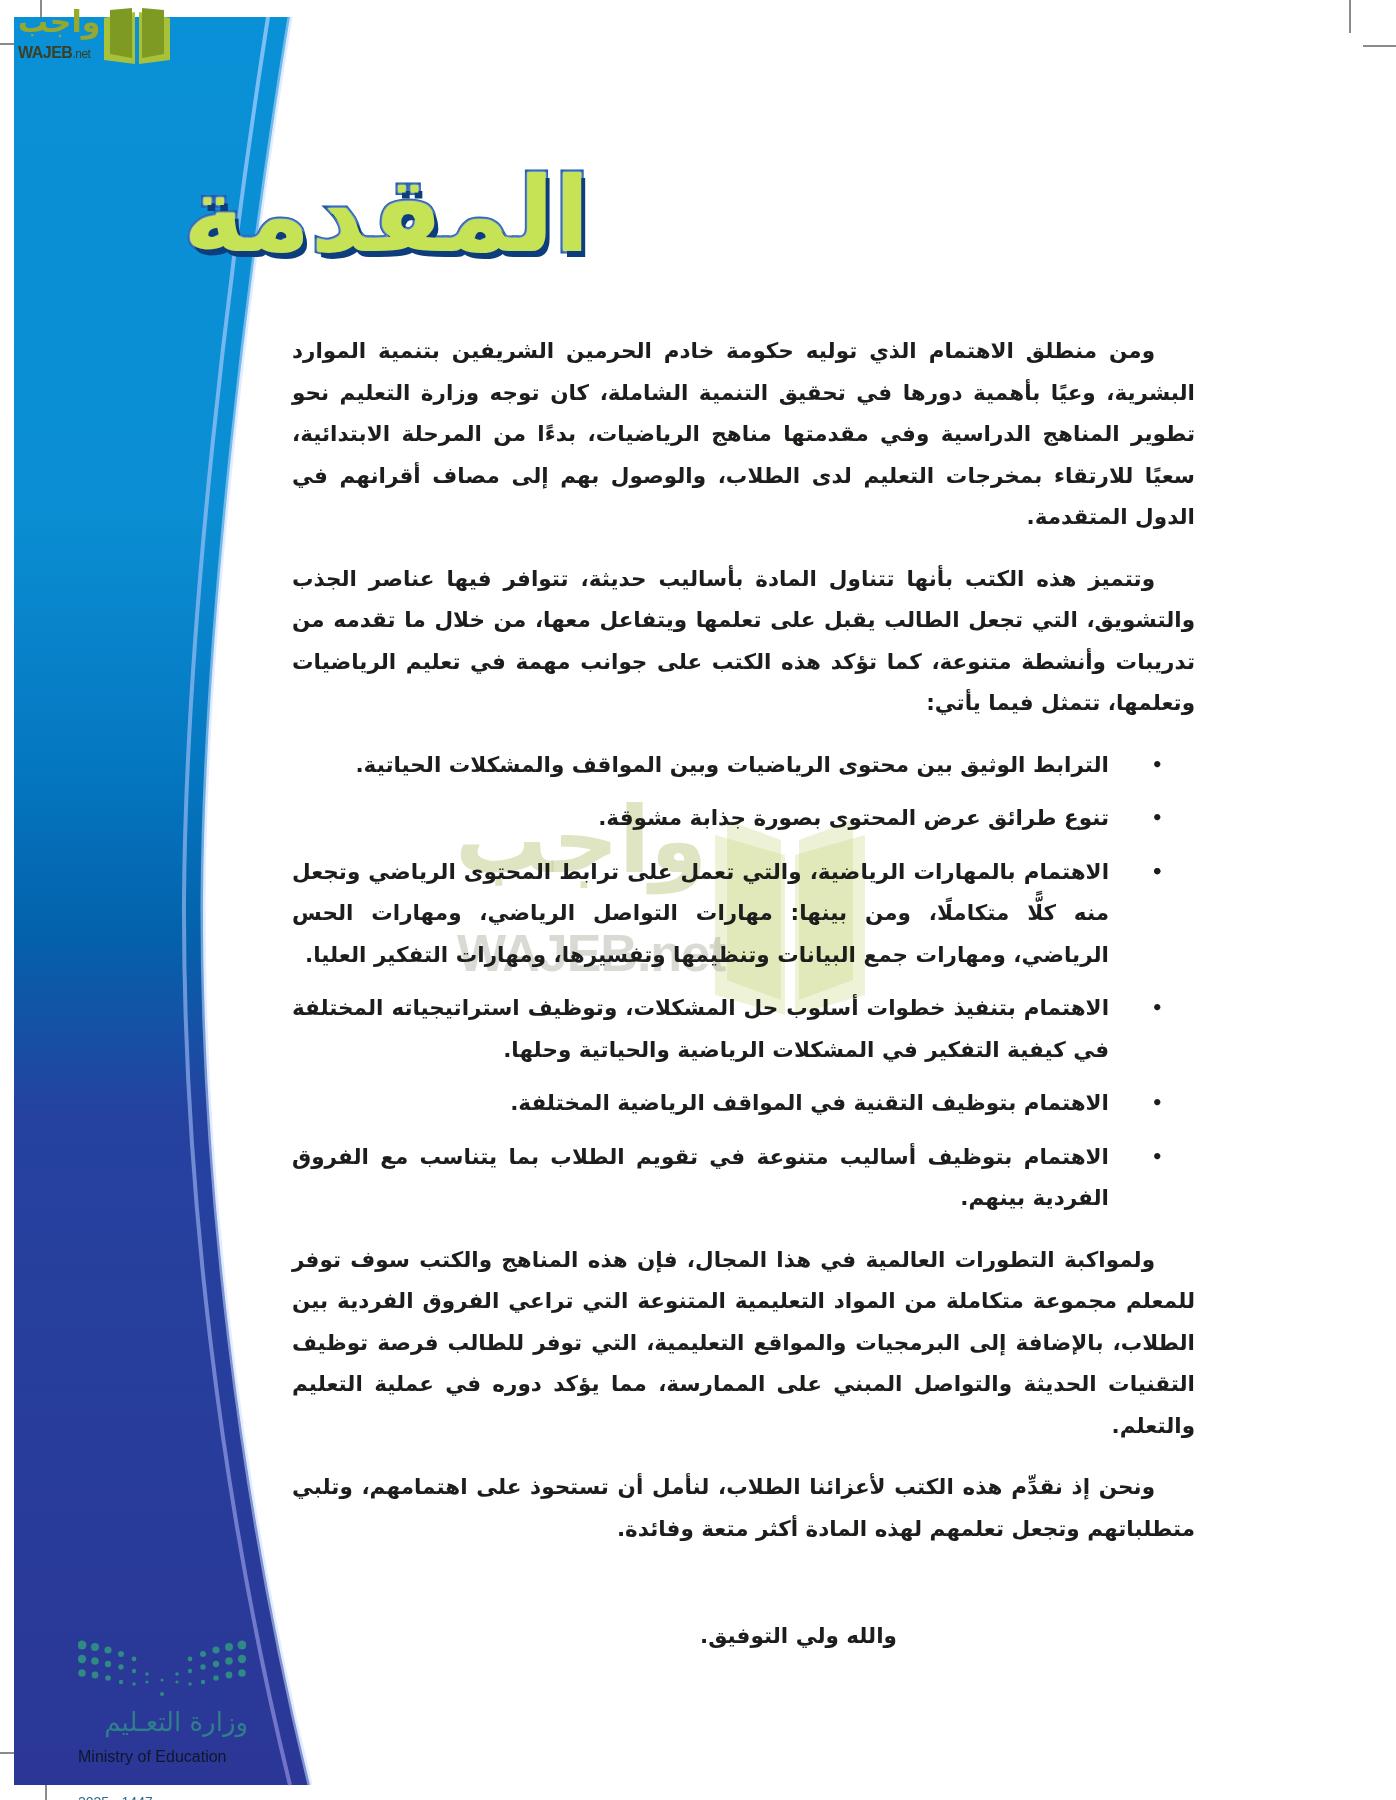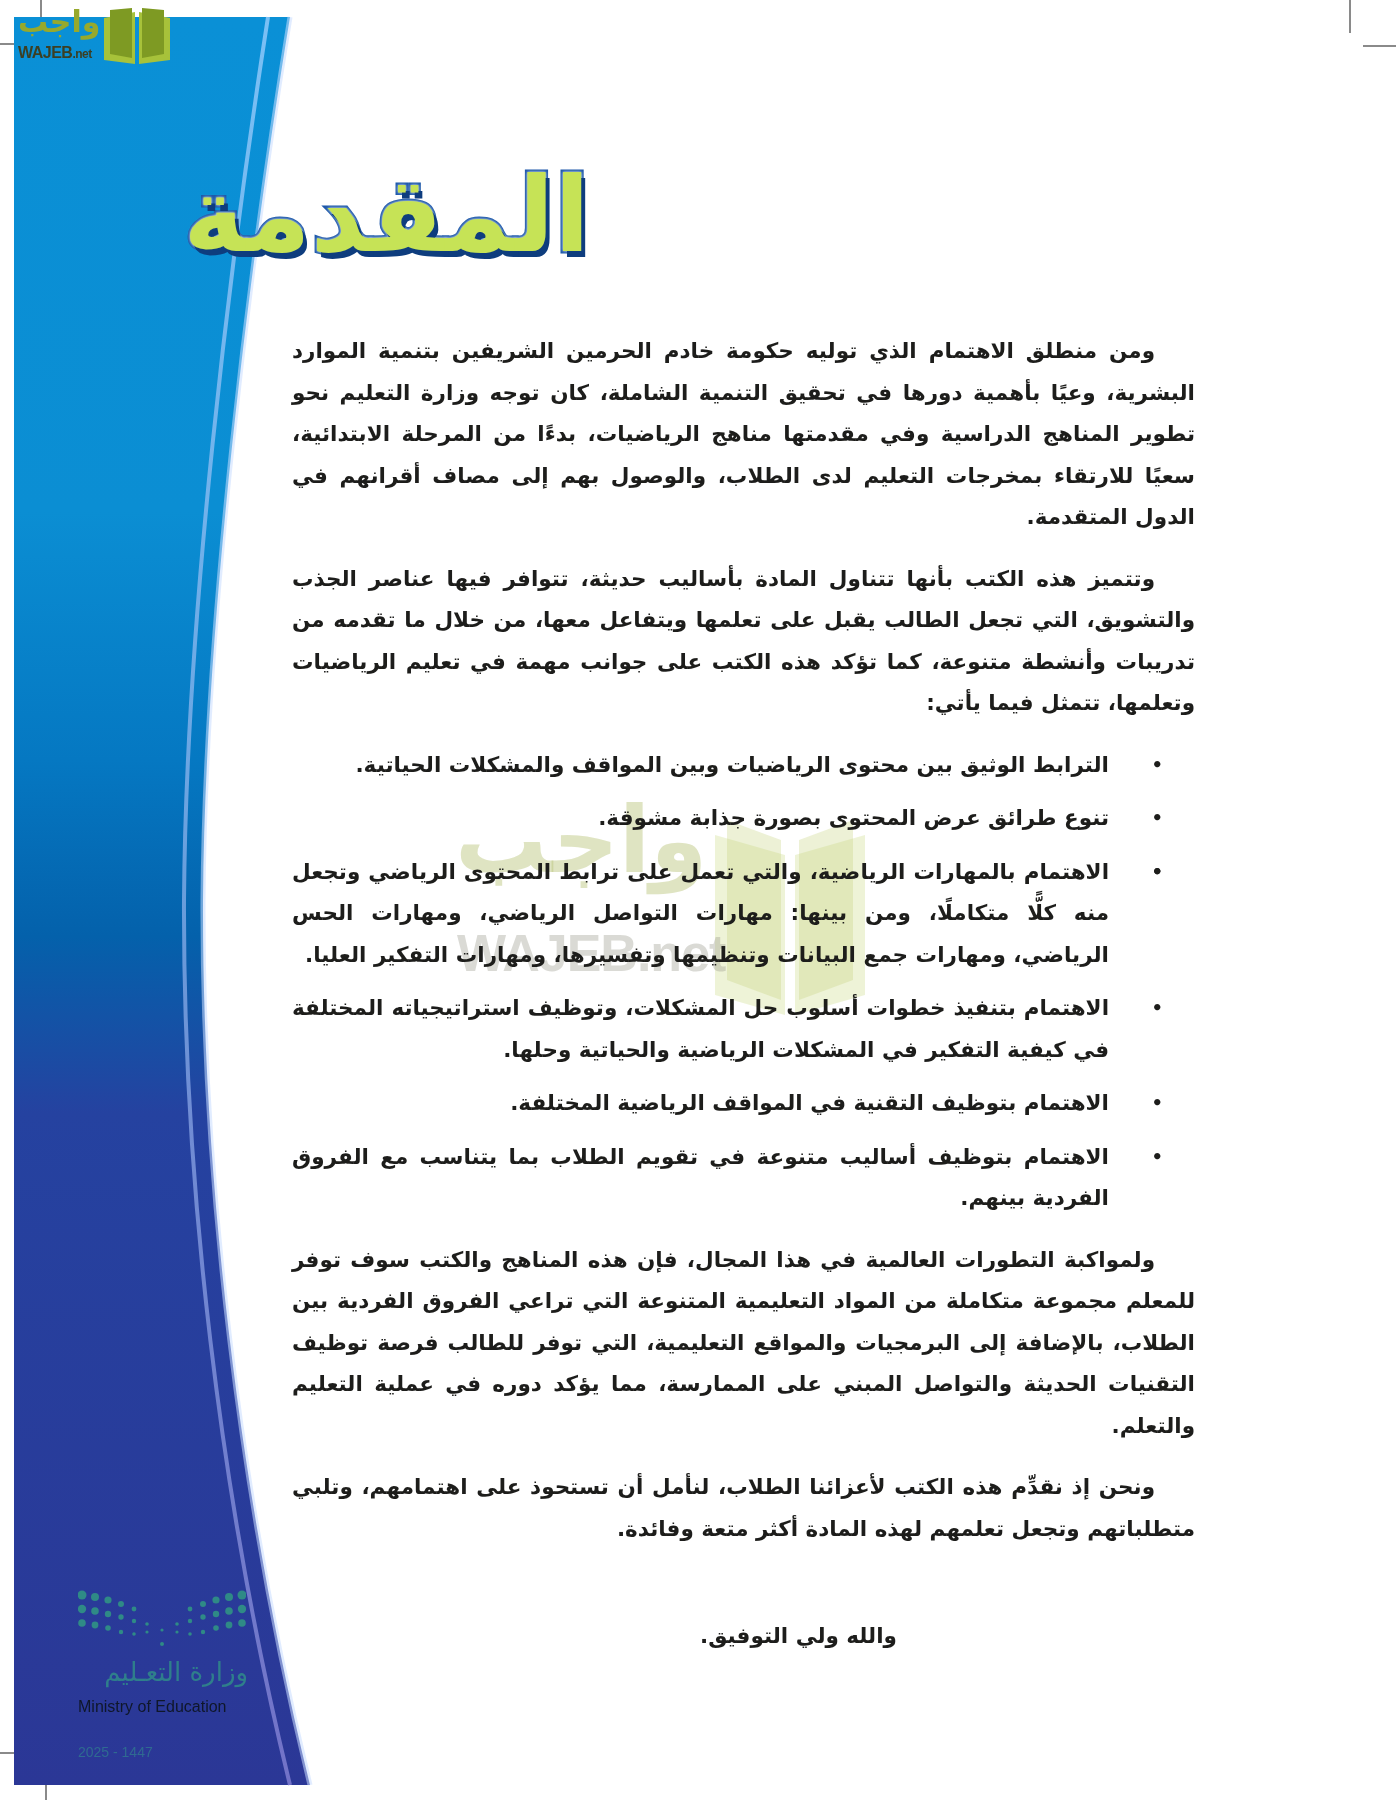--- a/index.html
+++ b/index.html
@@ -10,21 +10,21 @@
   .crop { position: absolute; background: #8a8a8a; }
 
   
   .side-panel { position: absolute; left: 0; top: 0; width: 420px; height: 1800px; }
   .side-panel svg { width: 420px; height: 1800px; display: block; }
 
   
   .wajeb-logo { position: absolute; left: 8px; top: 4px; width: 180px; height: 62px; }
   .wajeb-ar { position: absolute; left: 10px; top: 0px; font: bold 30px "DejaVu Sans", sans-serif; color: #97a92c; direction: rtl; }
   .wajeb-en { position: absolute; left: 10px; top: 40px; font: bold 16px "Liberation Sans", sans-serif; color: #3b3f23; letter-spacing: -0.5px; }
-  .wajeb-en small { font-size: 12px; font-weight: bold; }
+  .wajeb-en small { font-size: 12px; font-weight: normal; }
   .wajeb-book { position: absolute; left: 94px; top: 4px; width: 70px; height: 58px; }
 
   
   .title {
     position: absolute; left: 195px; top: 155px; width: 395px; height: 120px;
     font: bold 104px "DejaVu Sans", sans-serif; direction: rtl; text-align: center;
     color: #c6e356;
     -webkit-text-stroke: 5px #1c57a9;
     paint-order: stroke fill;
     text-shadow: 4px 6px 0 #0e3d7e, 0 0 3px #ffffff;
@@ -52,21 +52,21 @@
     padding-left: 110px;
   }
 
   
   .watermark { position: absolute; left: 455px; top: 805px; width: 370px; height: 195px; pointer-events: none; }
   .wm-ar { position: absolute; left: 0; top: -18px; font: bold 92px "DejaVu Sans", sans-serif; color: rgba(183, 196, 120, 0.45); direction: rtl; }
   .wm-en { position: absolute; left: 2px; top: 118px; font: bold 52px "Liberation Sans", sans-serif; color: rgba(150, 150, 135, 0.35); letter-spacing: -1px; }
   .wm-book { position: absolute; left: 260px; top: 10px; width: 150px; height: 200px; }
 
   
-  .ministry { position: absolute; left: 78px; top: 1588px; width: 170px; height: 150px; }
+  .ministry { position: absolute; left: 78px; top: 1638px; width: 170px; height: 150px; }
   .ministry-dots { width: 168px; height: 60px; display: block; }
   .ministry-ar { display: block; text-align: right; font: 26px "DejaVu Sans", sans-serif; color: #2f7f8b; direction: rtl; margin-top: 8px; line-height: 32px; }
   .ministry-en { display: block; font: 16px "Liberation Sans", sans-serif; color: #0f172a; margin-top: 10px; }
   .ministry-year { display: block; font: 14px "Liberation Sans", sans-serif; color: #2f6a91; margin-top: 28px; }
 </style>
 </head>
 <body>
 
 <div class="crop" style="left:40px;top:0;width:2px;height:33px;"></div>
 <div class="crop" style="left:0;top:43px;width:33px;height:2px;"></div>

